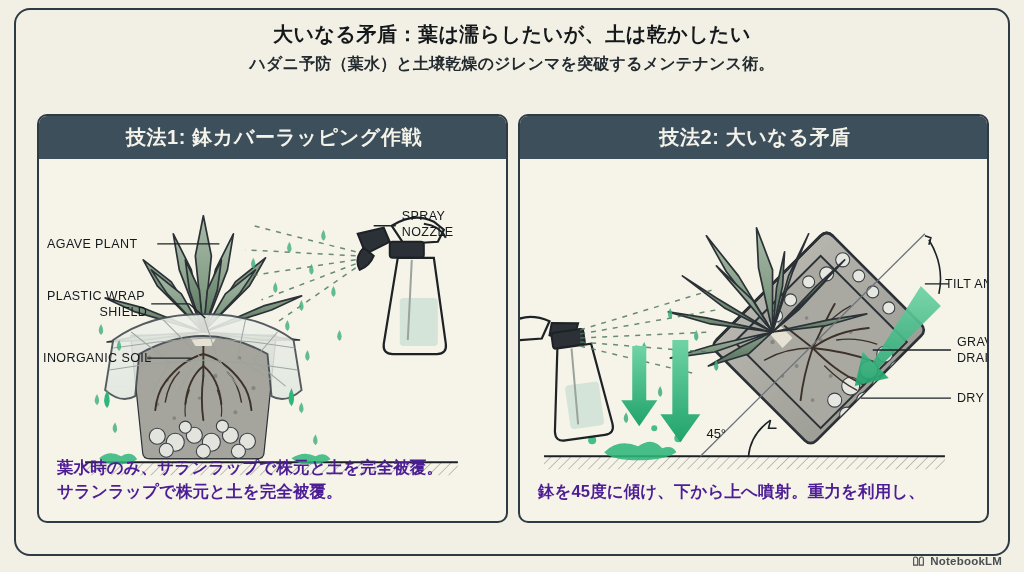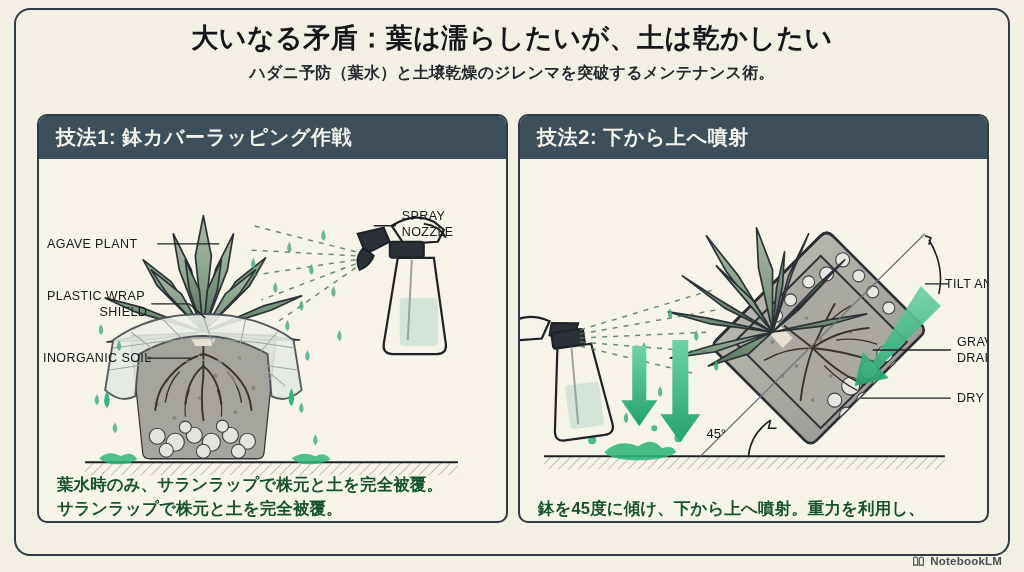--- a/index.html
+++ b/index.html
@@ -14,45 +14,45 @@
   
   .outer-frame{
     position:absolute;left:14px;top:8px;width:996px;height:548px;
     border:2.5px solid #2f3b44;border-radius:16px;
     box-sizing:border-box;
   }
 
   
   .header{position:absolute;left:0;top:22px;width:1024px;text-align:center;}
   .title{
-    font-size:27px;font-weight:bold;letter-spacing:.5px;color:#14181b;
+    font-size:20px;font-weight:bold;letter-spacing:.5px;color:#14181b;
     line-height:1.25;margin:0;
   }
   .subtitle{
     font-size:16px;font-weight:bold;color:#232a2f;margin:7px 0 0 0;letter-spacing:.2px;text-align:center;
   }
 
   
   .panels{position:absolute;left:37px;top:114px;width:953px;height:410px;display:flex;gap:10px;}
   .card{
     position:relative;width:471px;height:409px;
     background:#f6f4e9;
     border:2.5px solid #2f3b44;border-radius:10px;
     box-sizing:border-box;overflow:hidden;
     display:flex;flex-direction:column;
   }
   .card-head{
     height:43px;flex:0 0 43px;background:#3e4f5c;
-    display:flex;align-items:center;padding-left:17px;box-sizing:border-box;
+    display:flex;align-items:center;padding-left:3px;box-sizing:border-box;justify-content:center;
   }
   .card-head-title{color:#f4f3ea;font-size:20px;font-weight:bold;letter-spacing:.6px;}
   .card-body{position:relative;flex:1 1 auto;}
   .card-caption{
-    position:absolute;left:18px;right:14px;bottom:0;
-    font-size:16.5px;font-weight:bold;line-height:1.5;color:#14532d;letter-spacing:.1px;
+    position:absolute;left:18px;right:14px;bottom:17px;
+    font-size:16.5px;font-weight:bold;line-height:1.5;color:#4c1d95;letter-spacing:.1px;
   }
 
   .stage{position:absolute;left:0;top:0;width:100%;height:100%;}
   .stage svg{display:block;width:100%;height:100%;}
 
   
   .lbl{font-family:"Liberation Sans",sans-serif;font-size:12.5px;fill:#14181b;letter-spacing:.4px;}
   .ang{font-family:"Liberation Sans",sans-serif;font-size:13px;fill:#14181b;}
 
   
@@ -261,21 +261,21 @@
         </div>
         <div class="card-caption">
           <div>葉水時のみ、サランラップで株元と土を完全被覆。</div>
           <div>サランラップで株元と土を完全被覆。</div>
         </div>
       </div>
     </div>
 
     <div class="card">
       <div class="card-head">
-        <span class="card-head-title">技法2: 下から上へ噴射</span>
+        <span class="card-head-title">技法2: 大いなる矛盾</span>
       </div>
       <div class="card-body">
         <div class="stage">
           <svg viewBox="0 0 466 300" preserveAspectRatio="xMidYMid meet">
             <defs>
               <linearGradient id="leafA2" x1="0" y1="1" x2="0" y2="0">
                 <stop offset="0%" stop-color="#6d8a70"></stop>
                   <stop offset="100%" stop-color="#a8bba8"></stop>
               </linearGradient>
               <linearGradient id="leafB2" x1="0" y1="1" x2="0" y2="0">

